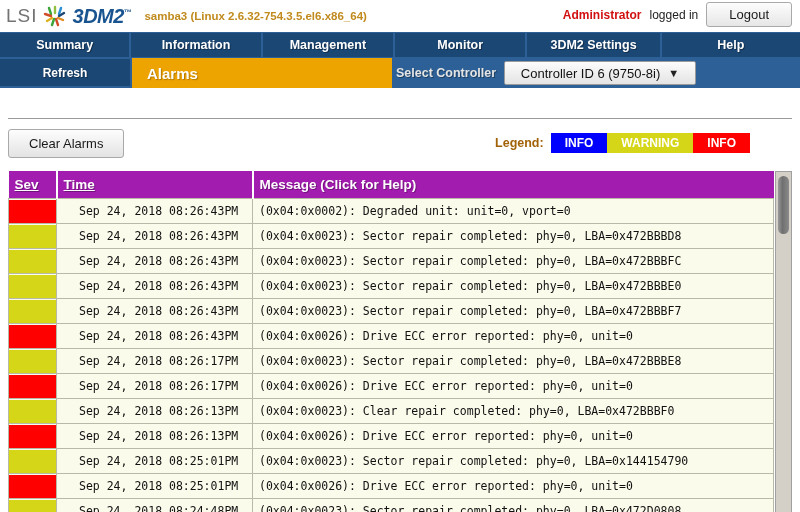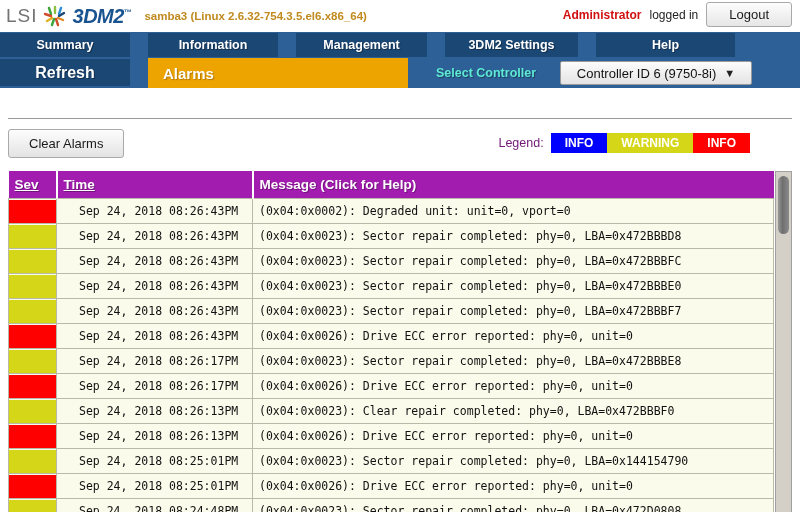--- a/index.html
+++ b/index.html
@@ -81,21 +81,20 @@
     cursor: pointer;
     font-family: "Liberation Sans", sans-serif;
   }
 
   
   .navwrap { background: #2c6096; }
   .navrow {
     display: flex;
     height: 26px;
     background: #2c6096;
-    gap: 16px;
   }
   .navrow.row2 { height: 30px; }
   .tab {
     background: #1b4775;
     color: #ffffff;
     font-size: 12.5px;
     font-weight: bold;
     display: flex;
     align-items: center;
     justify-content: center;
@@ -108,21 +107,21 @@
   .tab.t-summary { width: 130px; }
   .tab.t-information { width: 130px; }
   .tab.t-management { width: 131px; }
   .tab.t-monitor { width: 131px; }
   .tab.t-settings { width: 133px; }
   .tab.t-help { width: 139px; margin-right: 0; }
 
   .subtab {
     background: #1b4775;
     color: #ffffff;
-    font-size: 16px;
+    font-size: 12px;
     font-weight: bold;
     display: flex;
     align-items: center;
     justify-content: center;
     width: 130px;
     margin-right: 2px;
     margin-top: 1px;
     margin-bottom: 2px;
     cursor: pointer;
     text-shadow: 1px 1px 0 rgba(0,0,0,0.35);
@@ -133,26 +132,26 @@
     font-size: 15px;
     font-weight: bold;
     display: flex;
     align-items: center;
     padding-left: 15px;
     width: 260px;
     margin-top: 0;
     text-shadow: 1px 1px 1px rgba(120,80,0,0.5);
   }
   .sel-ctrl-label {
-    color: #5eead4;
+    color: #e5e5e5;
     font-size: 12.5px;
     font-weight: bold;
     display: flex;
     align-items: center;
-    padding-left: 12px;
+    padding-left: 4px;
     text-shadow: 1px 1px 0 rgba(0,0,0,0.35);
   }
   .ctrl-select {
     margin-left: 8px;
     margin-top: 3px;
     margin-bottom: 3px;
     height: 24px;
     width: 192px;
     font-size: 13px;
     font-family: "Liberation Sans", sans-serif;
@@ -198,22 +197,22 @@
   }
   .legend-area {
     position: absolute;
     right: 42px;
     display: flex;
     align-items: center;
     gap: 7px;
   }
   .legend-label {
     font-size: 12.5px;
-    font-weight: normal;
-    color: #701a75;
+    font-weight: bold;
+    color: #a16207;
   }
   .legend-chips { display: flex; }
   .chip {
     font-size: 12px;
     font-weight: bold;
     color: #ffffff;
     padding: 3px 14px;
     text-align: center;
   }
 
@@ -313,20 +312,21 @@
     <span class="logged-word">logged in</span>
     <button class="logout-btn">Logout</button>
   </div>
 </div>
 
 <div class="navwrap">
   <div class="navrow">
     <div class="tab t-summary">Summary</div>
     <div class="tab t-information">Information</div>
     <div class="tab t-management">Management</div>
+    <div class="tab t-monitor">Monitor</div>
     <div class="tab t-settings">3DM2 Settings</div>
     <div class="tab t-help">Help</div>
   </div>
   <div class="navrow row2">
     <div class="subtab">Refresh</div>
     <div class="page-title-tab">Alarms</div>
     <div class="sel-ctrl-label">Select Controller</div>
     <div class="ctrl-select">
       <span>Controller ID 6 (9750-8i)</span>
       <span class="chev">▼</span>

